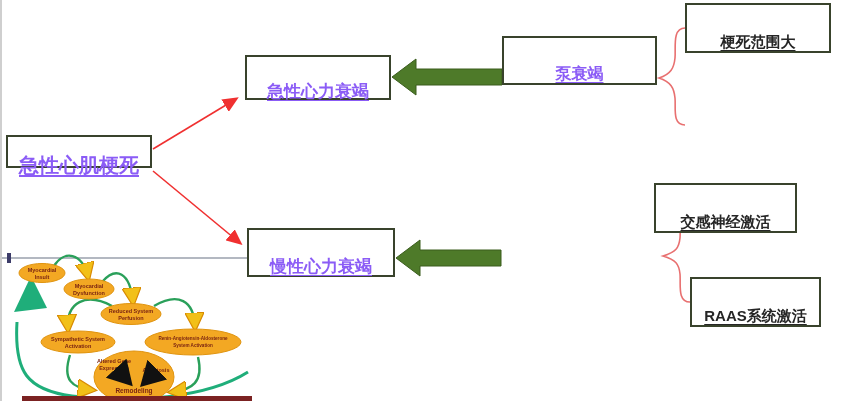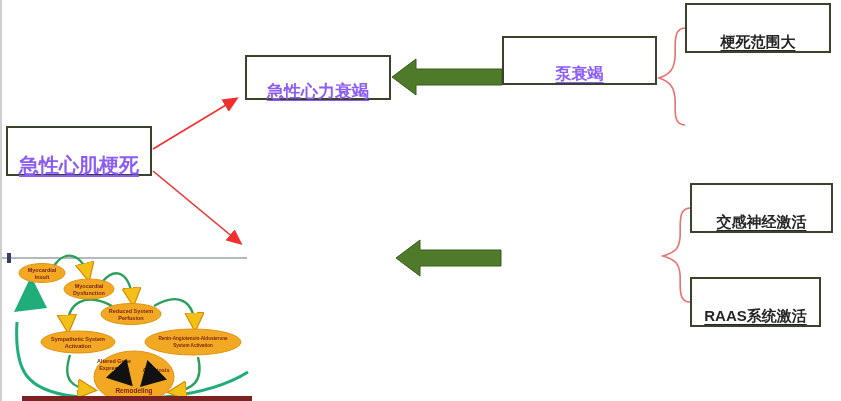--- a/index.html
+++ b/index.html
@@ -4,31 +4,31 @@
 <style>
   html,body{margin:0;padding:0;background:#fff;font-family:"Liberation Sans","DejaVu Sans",sans-serif;}
   .stage{position:relative;width:841px;height:401px;background:#ffffff;overflow:hidden;
          border-left:2px solid #cfcfcf;box-sizing:border-box;}
   .overlay{position:absolute;left:0;top:0;width:841px;height:401px;z-index:1;}
   .box{position:absolute;display:flex;align-items:center;justify-content:center;
        background:#ffffff;border:2px solid #39432c;box-sizing:border-box;z-index:2;}
   .box span{text-decoration:underline;text-underline-offset:3px;white-space:nowrap;margin-top:28px;}
   .red-label{color:#8b5cf6;font-weight:bold;}
   .dark-label{color:#262626;font-weight:600;}
-  .root-box{left:4px;top:126px;width:146px;height:50px;}
+  .root-box{left:4px;top:135px;width:146px;height:33px;}
   .root-box span{font-size:20px;}
   .acute-box{left:243px;top:55px;width:146px;height:45px;}
   .chronic-box{left:245px;top:228px;width:148px;height:49px;}
   .acute-box span,.chronic-box span{font-size:17px;}
   .pump-box{left:500px;top:36px;width:155px;height:49px;}
   .lvr-box{left:498px;top:232px;width:160px;height:48px;}
   .pump-box span,.lvr-box span{font-size:16px;}
   .infarct-box{left:683px;top:3px;width:146px;height:50px;}
   .mech-box{left:683px;top:100px;width:146px;height:50px;}
-  .symp-box{left:688px;top:183px;width:143px;height:50px;}
+  .symp-box{left:652px;top:183px;width:143px;height:50px;}
   .raas-box{left:688px;top:277px;width:131px;height:50px;}
   .infarct-box span,.mech-box span,.symp-box span,.raas-box span{font-size:15px;}
   text.oval-t{fill:#7a2412;font-weight:bold;font-family:"Liberation Sans",sans-serif;text-anchor:middle;}
 </style>
 </head>
 <body>
 
 <div class="stage">
 
   <svg class="overlay" viewBox="0 0 841 401">
@@ -120,20 +120,23 @@
   </svg>
 
   <div class="box root-box">
     <span class="red-label">急性心肌梗死</span>
   </div>
 
   <div class="box acute-box">
     <span class="red-label">急性心力衰竭</span>
   </div>
 
+  <div class="box chronic-box">
+    <span class="red-label">慢性心力衰竭</span>
+  </div>
 
   <div class="box pump-box">
     <span class="red-label">泵衰竭</span>
   </div>
 
 
   <div class="box infarct-box">
     <span class="dark-label">梗死范围大</span>
   </div>
 

